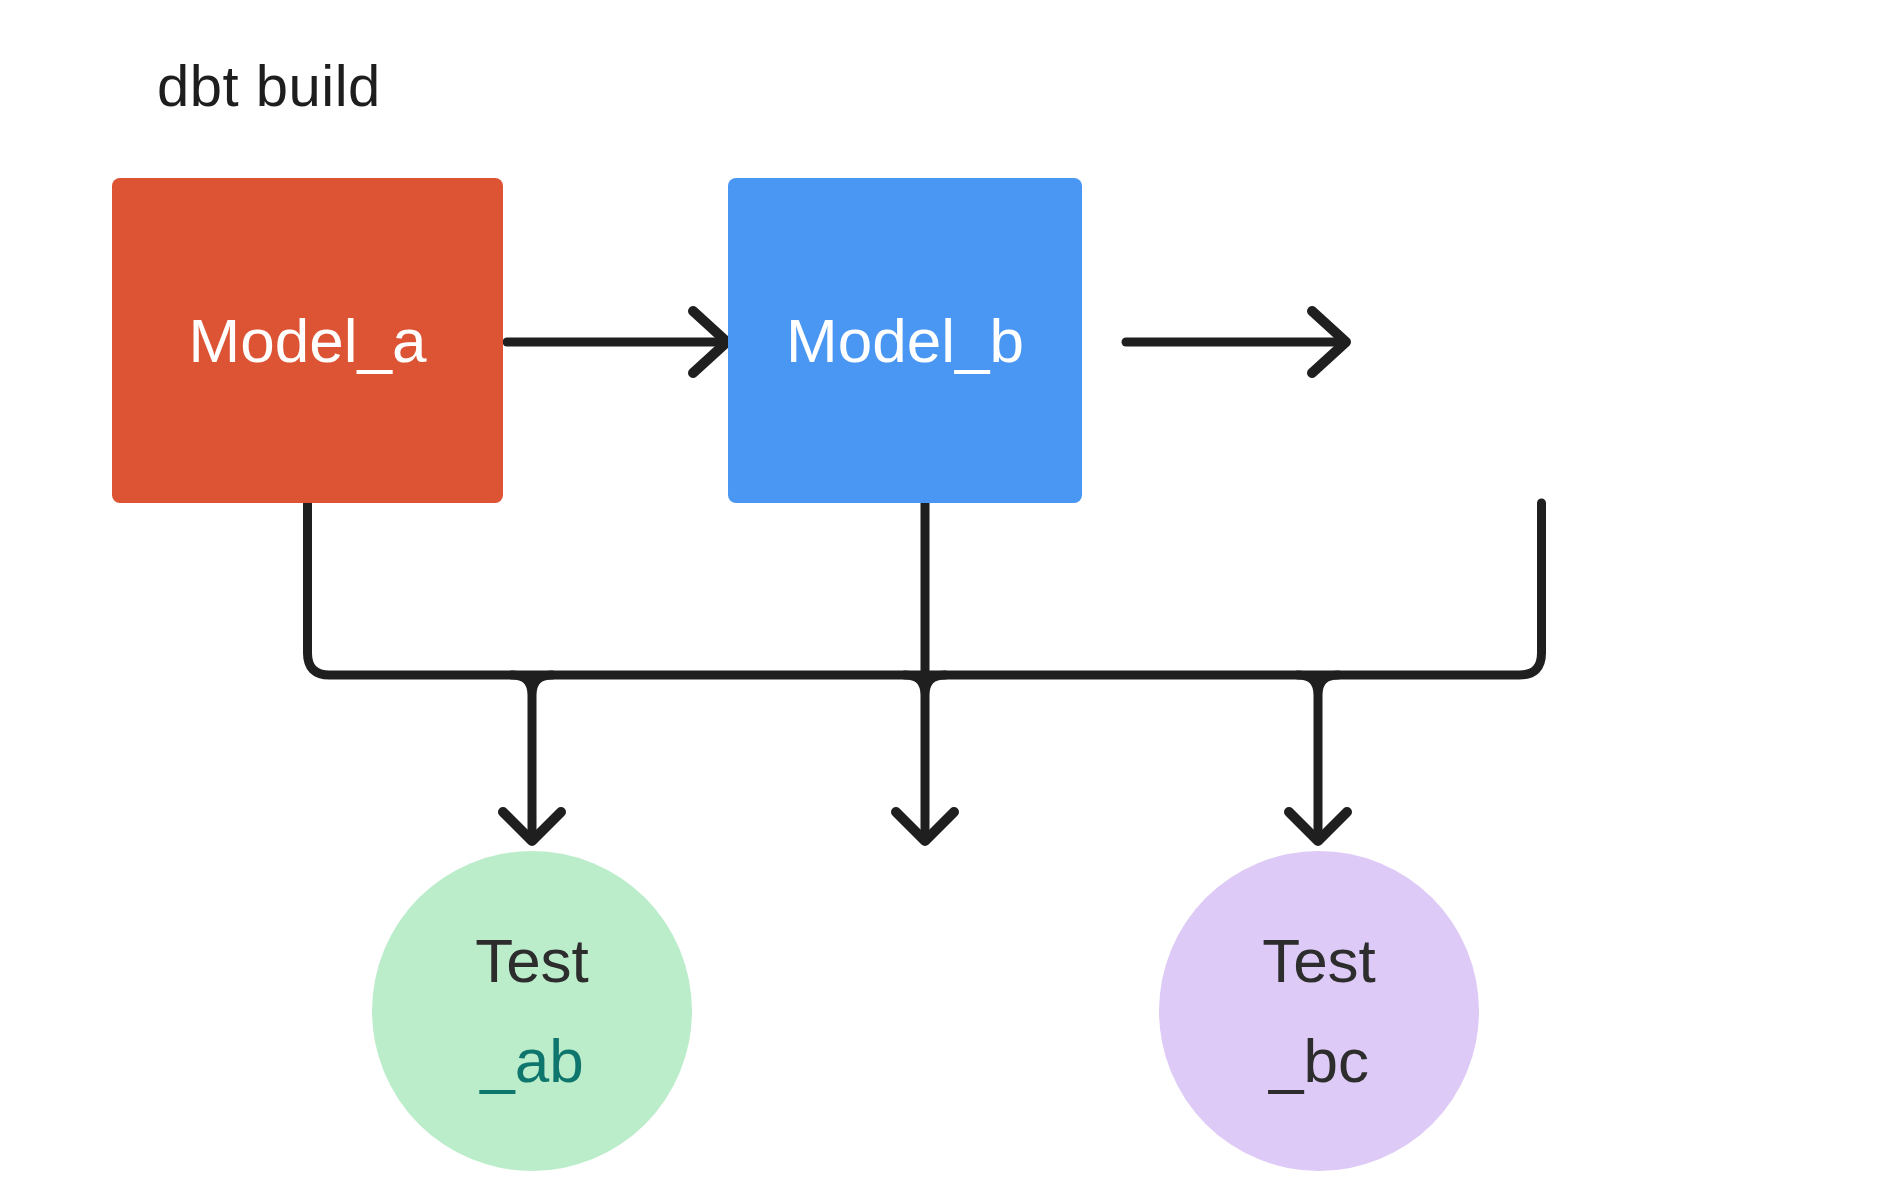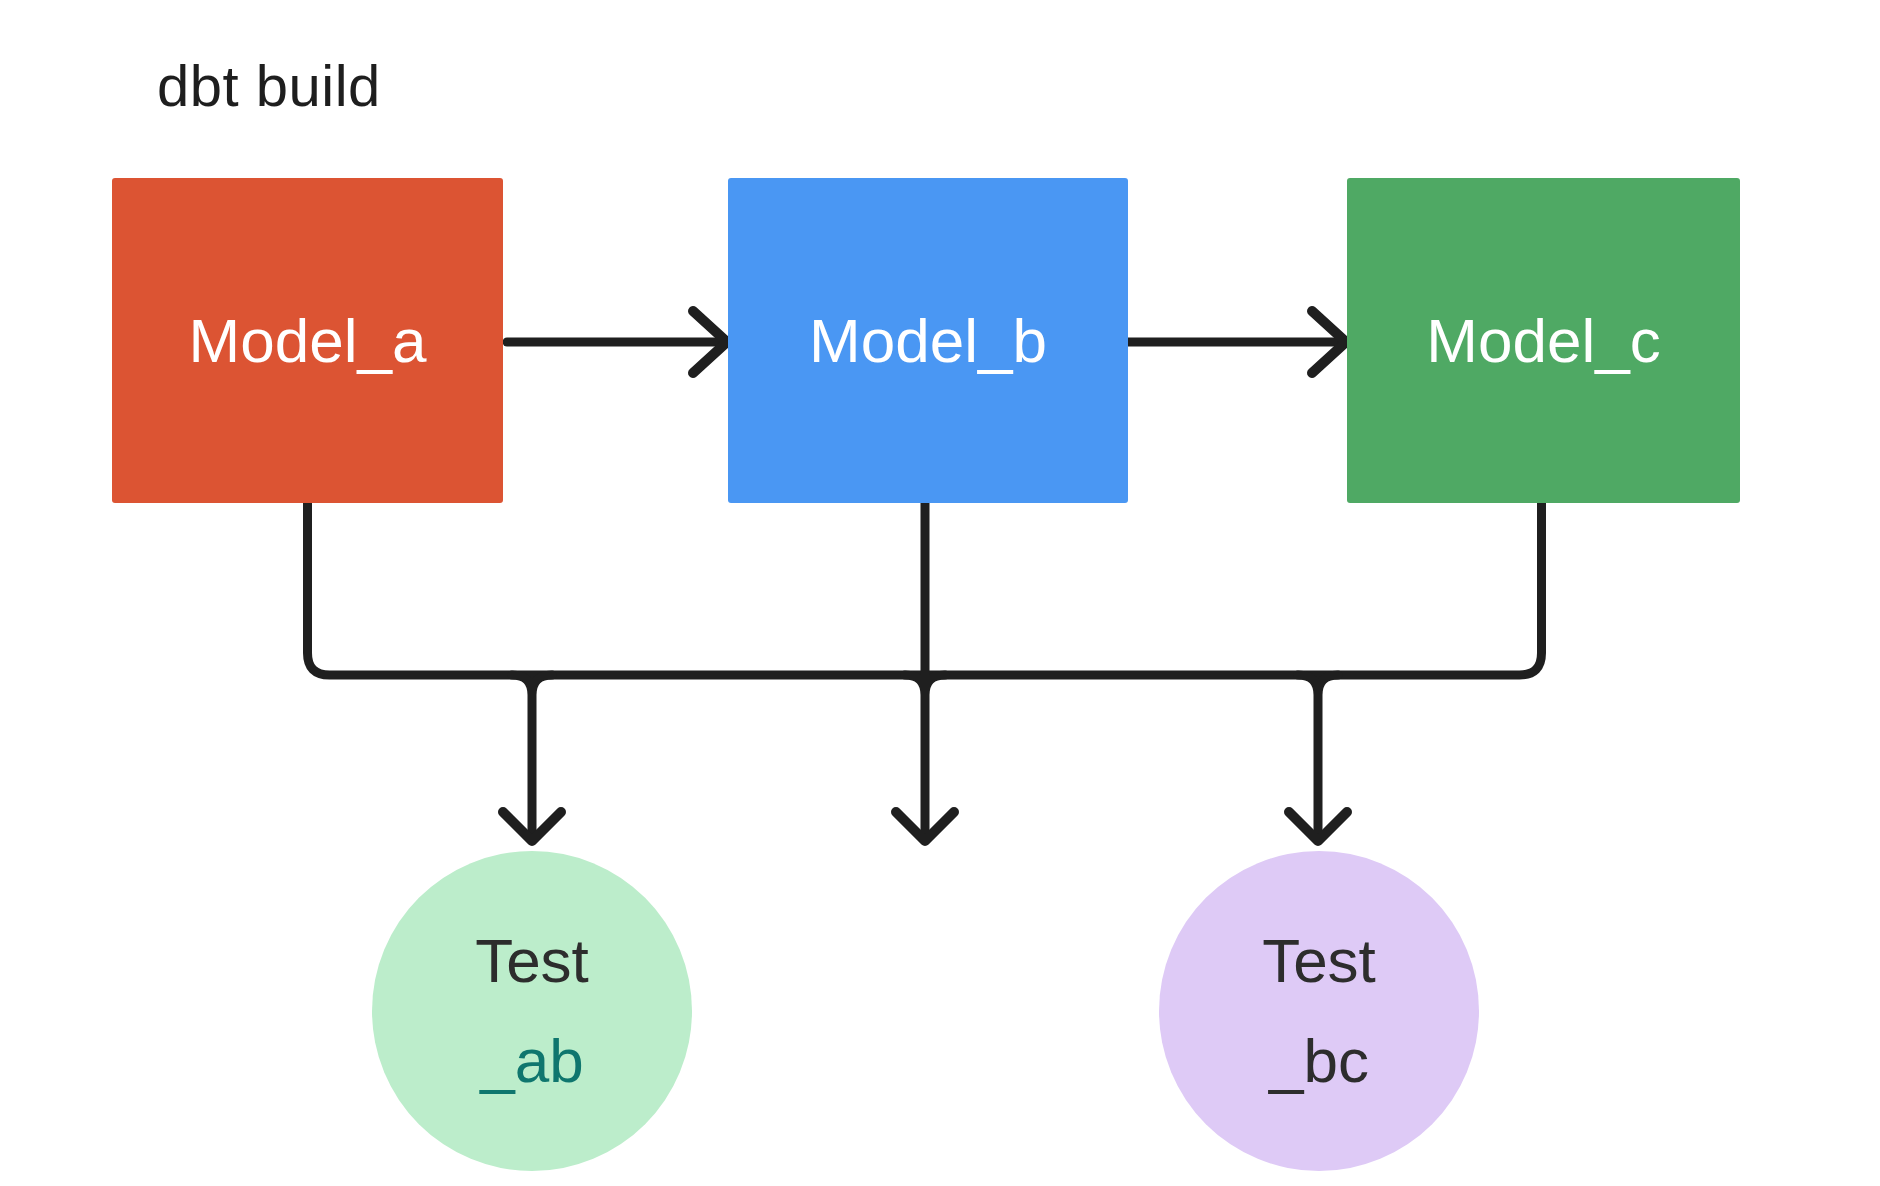--- a/index.html
+++ b/index.html
@@ -34,27 +34,27 @@
   .node {
     position: absolute;
     display: flex;
     align-items: center;
     justify-content: center;
     text-align: center;
   }
   .model {
     top: 138px;
     height: 325px;
-    border-radius: 3px;
+    border-radius: 8px;
     font-size: 62px;
     font-weight: 400;
     color: #ffffff;
   }
   .model-a { left: 112px; width: 391px; }
-  .model-b { left: 728px; width: 400px; }
+  .model-b { left: 728px; width: 354px; }
   .model-c { left: 1347px; width: 393px; }
   .test {
     top: 811px;
     width: 320px;
     height: 320px;
     border-radius: 50%;
     flex-direction: column;
     font-size: 62px;
     font-weight: 400;
     line-height: 100px;
@@ -95,23 +95,20 @@
   </svg>
 
   <div class="node model model-a" style="background: rgb(220, 84, 51);">
     <span class="label-line" style="color: rgb(255, 255, 255);">Model_a</span>
   </div>
 
   <div class="node model model-b" style="background: rgb(74, 151, 243);">
     <span class="label-line" style="color: rgb(255, 255, 255);">Model_b</span>
   </div>
 
-  <div class="node model model-c" style="background: rgb(79, 169, 100);">
-    <span class="label-line" style="color: rgb(255, 255, 255);">Model_c</span>
-  </div>
 
   <div class="node test test-ab" style="background: rgb(188, 237, 203);">
     <span class="label-line" style="color: rgb(45, 45, 45);">Test</span>
     <span class="label-line" style="color: #0f766e;">_ab</span>
   </div>
 
 
   <div class="node test test-bc" style="background: rgb(222, 202, 246);">
     <span class="label-line" style="color: rgb(45, 45, 45);">Test</span>
     <span class="label-line" style="color: rgb(45, 45, 45);">_bc</span>

